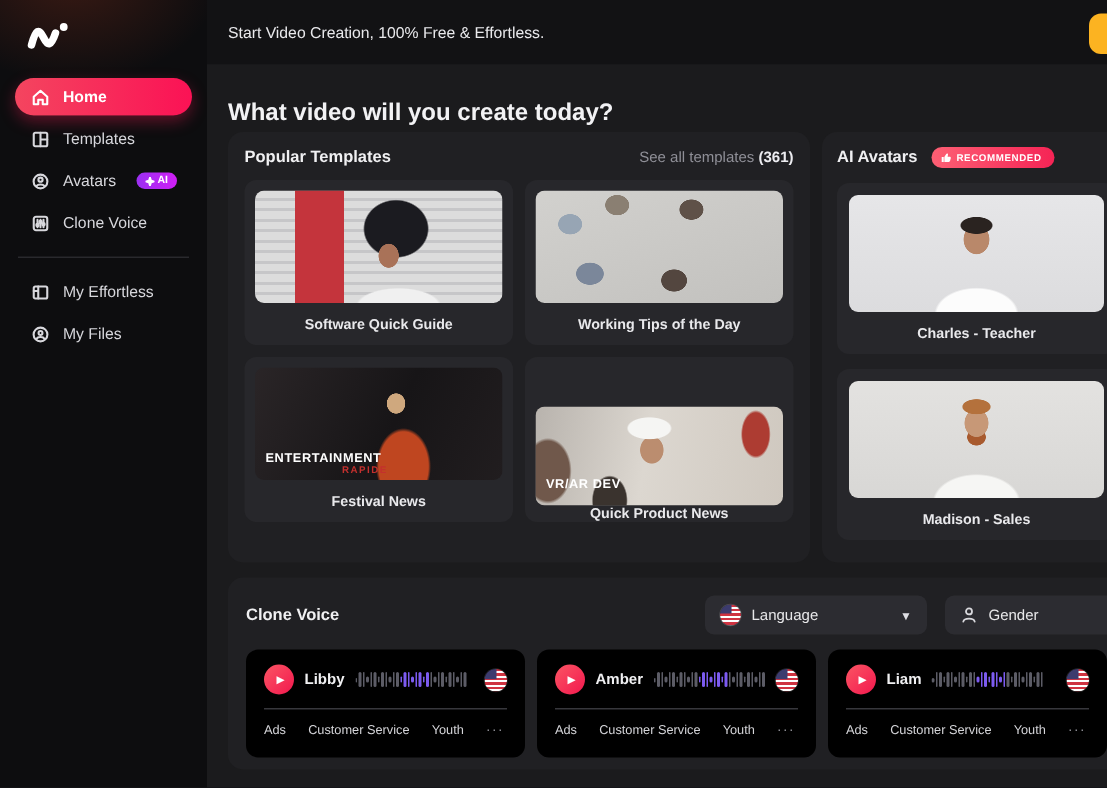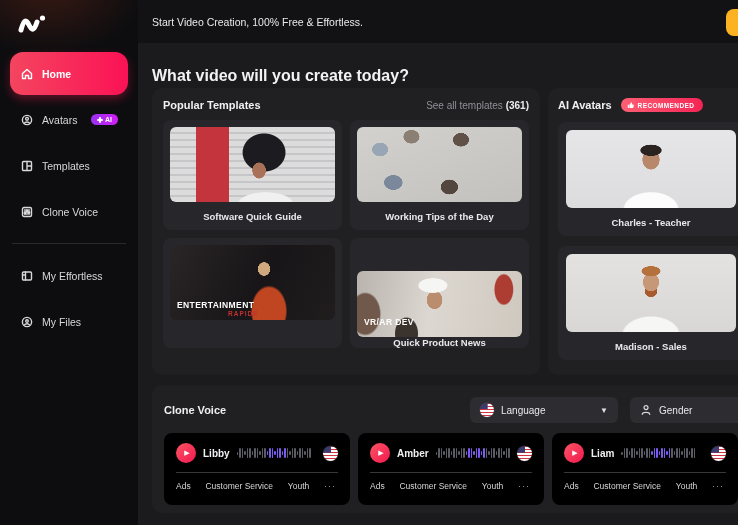--- a/index.html
+++ b/index.html
@@ -4,21 +4,21 @@
 <style>
   * { margin:0; padding:0; box-sizing:border-box; }
   html,body { width:738px; height:525px; overflow:hidden; background:#141416; font-family:"Liberation Sans", sans-serif; }
   .app { position:relative; width:738px; height:525px; background:#1b1b1d; }
 
   
   .sidebar { position:absolute; left:0; top:0; width:138px; height:525px; background:#0d0d0f;
     background-image:radial-gradient(140px 100px at 35% -15px, rgba(122,44,26,.40), rgba(0,0,0,0) 70%); z-index:5; }
   .logo { position:absolute; left:16px; top:10px; width:40px; height:26px; display:flex; align-items:center; }
   .nav { position:absolute; left:10px; top:52px; right:10px; }
-  .nav-item { display:flex; align-items:center; gap:9px; height:43px; padding:0 10px; border-radius:13px;
+  .nav-item { display:flex; align-items:center; gap:9px; height:25px; padding:0 10px; border-radius:13px;
     color:#d7d7dc; font-size:10.5px; margin-bottom:3px; cursor:pointer; }
   .nav-item.active { background:linear-gradient(90deg,#f4455f,#fb1255); color:#fff; font-weight:bold;
     box-shadow:0 4px 10px rgba(250,30,85,.35); }
   .nav-item .ico { display:flex; width:13px; justify-content:center; flex:0 0 13px; }
   .nav-item svg { stroke:currentColor; fill:none; stroke-width:1.4; stroke-linecap:round; stroke-linejoin:round; }
   .ai-badge { margin-left:auto; display:flex; align-items:center; gap:2px; background:linear-gradient(90deg,#9b30f2,#d01ef5);
     color:#fff; font-size:7px; font-weight:bold; padding:2px 6px; border-radius:8px; }
   .side-divider { border:none; border-top:1px solid #29292d; margin:10px 2px; }
 
   
@@ -143,41 +143,41 @@
         <span class="ico">
           <svg width="12" height="12" viewBox="0 0 12 12">
               <path d="M1.5 5.5 L6 1.5 L10.5 5.5 V10.5 H7.5 V7.5 H4.5 V10.5 H1.5 Z"></path>
             </svg>
         </span>
         <span>Home</span>
       </div>
       <div class="nav-item">
         <span class="ico">
           <svg width="12" height="12" viewBox="0 0 12 12">
+              <rect x="1.5" y="1.5" width="9" height="9" rx="1"></rect>
+              <path d="M6 1.5 V10.5 M6 6 H10.5"></path>
+            </svg>
+        </span>
+        <span>Templates</span>
+      </div>
+      <div class="nav-item">
+        <span class="ico">
+          <svg width="12" height="12" viewBox="0 0 12 12">
               <circle cx="6" cy="6" r="4.6"></circle>
               <circle cx="6" cy="4.8" r="1.4"></circle>
               <path d="M3.4 9.2 C3.9 7.6 8.1 7.6 8.6 9.2"></path>
             </svg>
         </span>
         <span>Avatars</span>
         <span class="ai-badge">
           <svg width="6" height="6" viewBox="0 0 8 8">
               <path d="M4 0 L5 3 L8 4 L5 5 L4 8 L3 5 L0 4 L3 3 Z" fill="#fff"></path>
             </svg>
           <span>AI</span>
         </span>
-      </div>
-      <div class="nav-item">
-        <span class="ico">
-          <svg width="12" height="12" viewBox="0 0 12 12">
-              <rect x="1.5" y="1.5" width="9" height="9" rx="1"></rect>
-              <path d="M6 1.5 V10.5 M6 6 H10.5"></path>
-            </svg>
-        </span>
-        <span>Templates</span>
       </div>
       <div class="nav-item">
         <span class="ico">
           <svg width="12" height="12" viewBox="0 0 12 12">
               <rect x="1.5" y="1.5" width="9" height="9" rx="1.5"></rect>
               <path d="M4 3.5 V8.5 M6 3.5 V8.5 M8 3.5 V8.5"></path>
               <circle cx="4" cy="7" r="0.8" fill="currentColor"></circle>
               <circle cx="6" cy="5" r="0.8" fill="currentColor"></circle>
               <circle cx="8" cy="6.5" r="0.8" fill="currentColor"></circle>
             </svg>
@@ -232,20 +232,21 @@
         </div>
         <div class="tpl-card">
           <div class="thumb thumb-t2"></div>
           <div class="tpl-cap">Working Tips of the Day</div>
         </div>
         <div class="tpl-card">
           <div class="thumb thumb-t3">
             <span class="ovl">ENTERTAINMENT</span>
             <span class="ovl2">RAPIDE</span>
           </div>
+          <div class="tpl-cap">Festival News</div>
         </div>
         <div class="tpl-card">
           <div class="thumb thumb-t4">
             <span class="ovl">VR/AR DEV</span>
           </div>
           <div class="tpl-cap">Quick Product News</div>
         </div>
       </div>
     </section>
 

